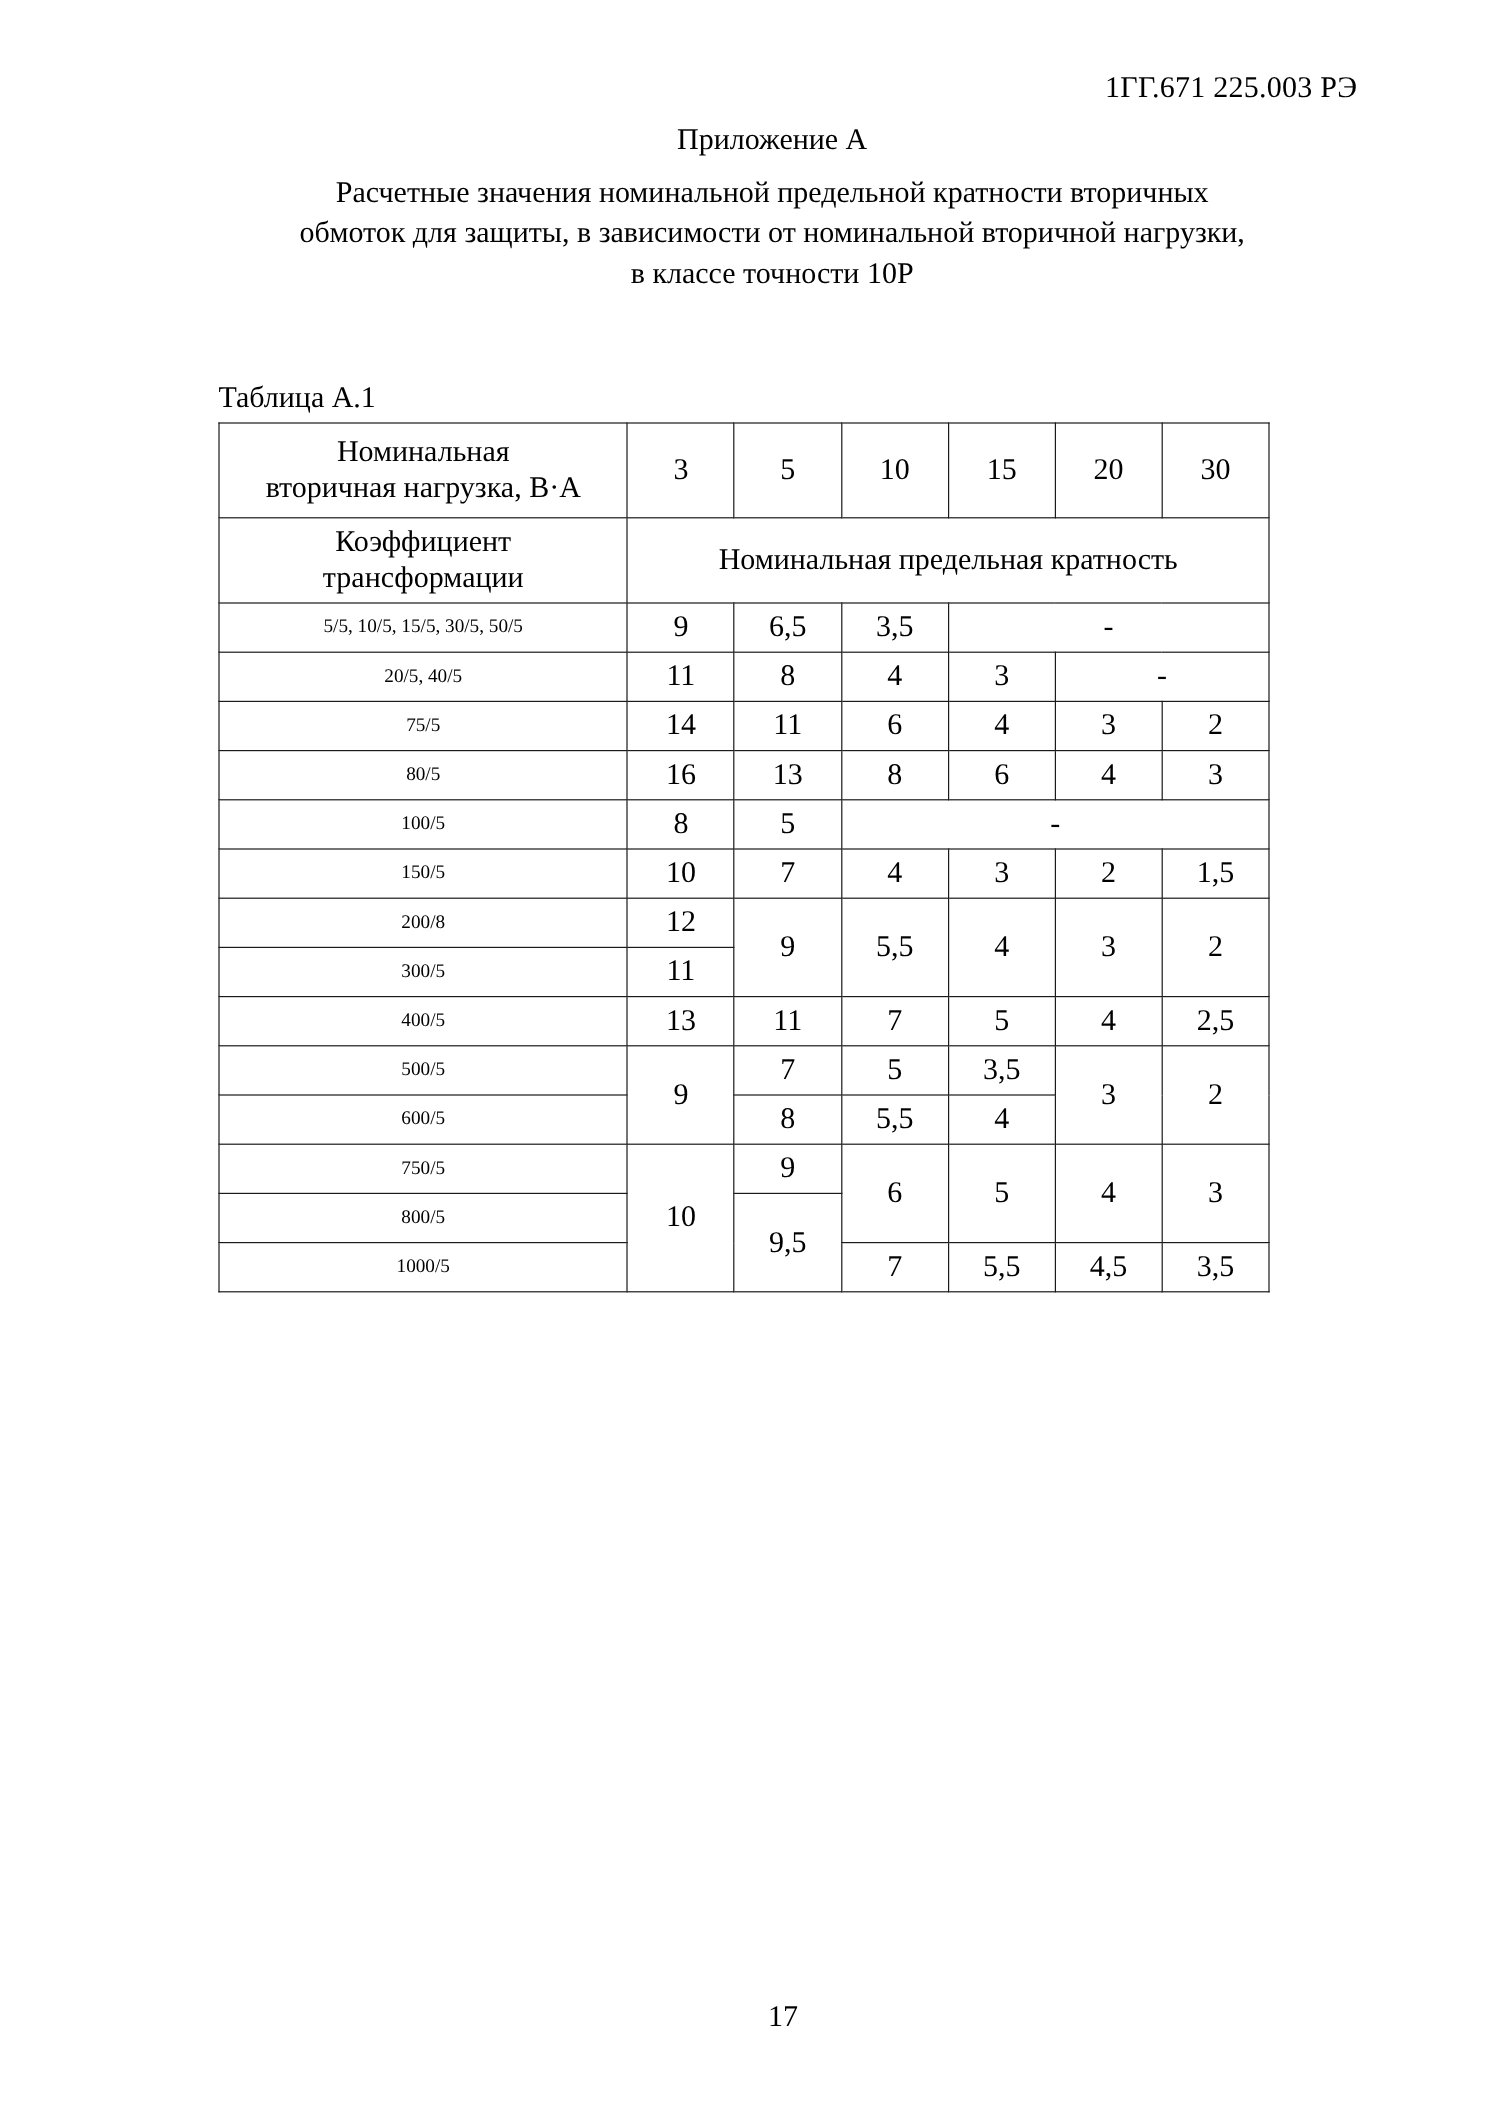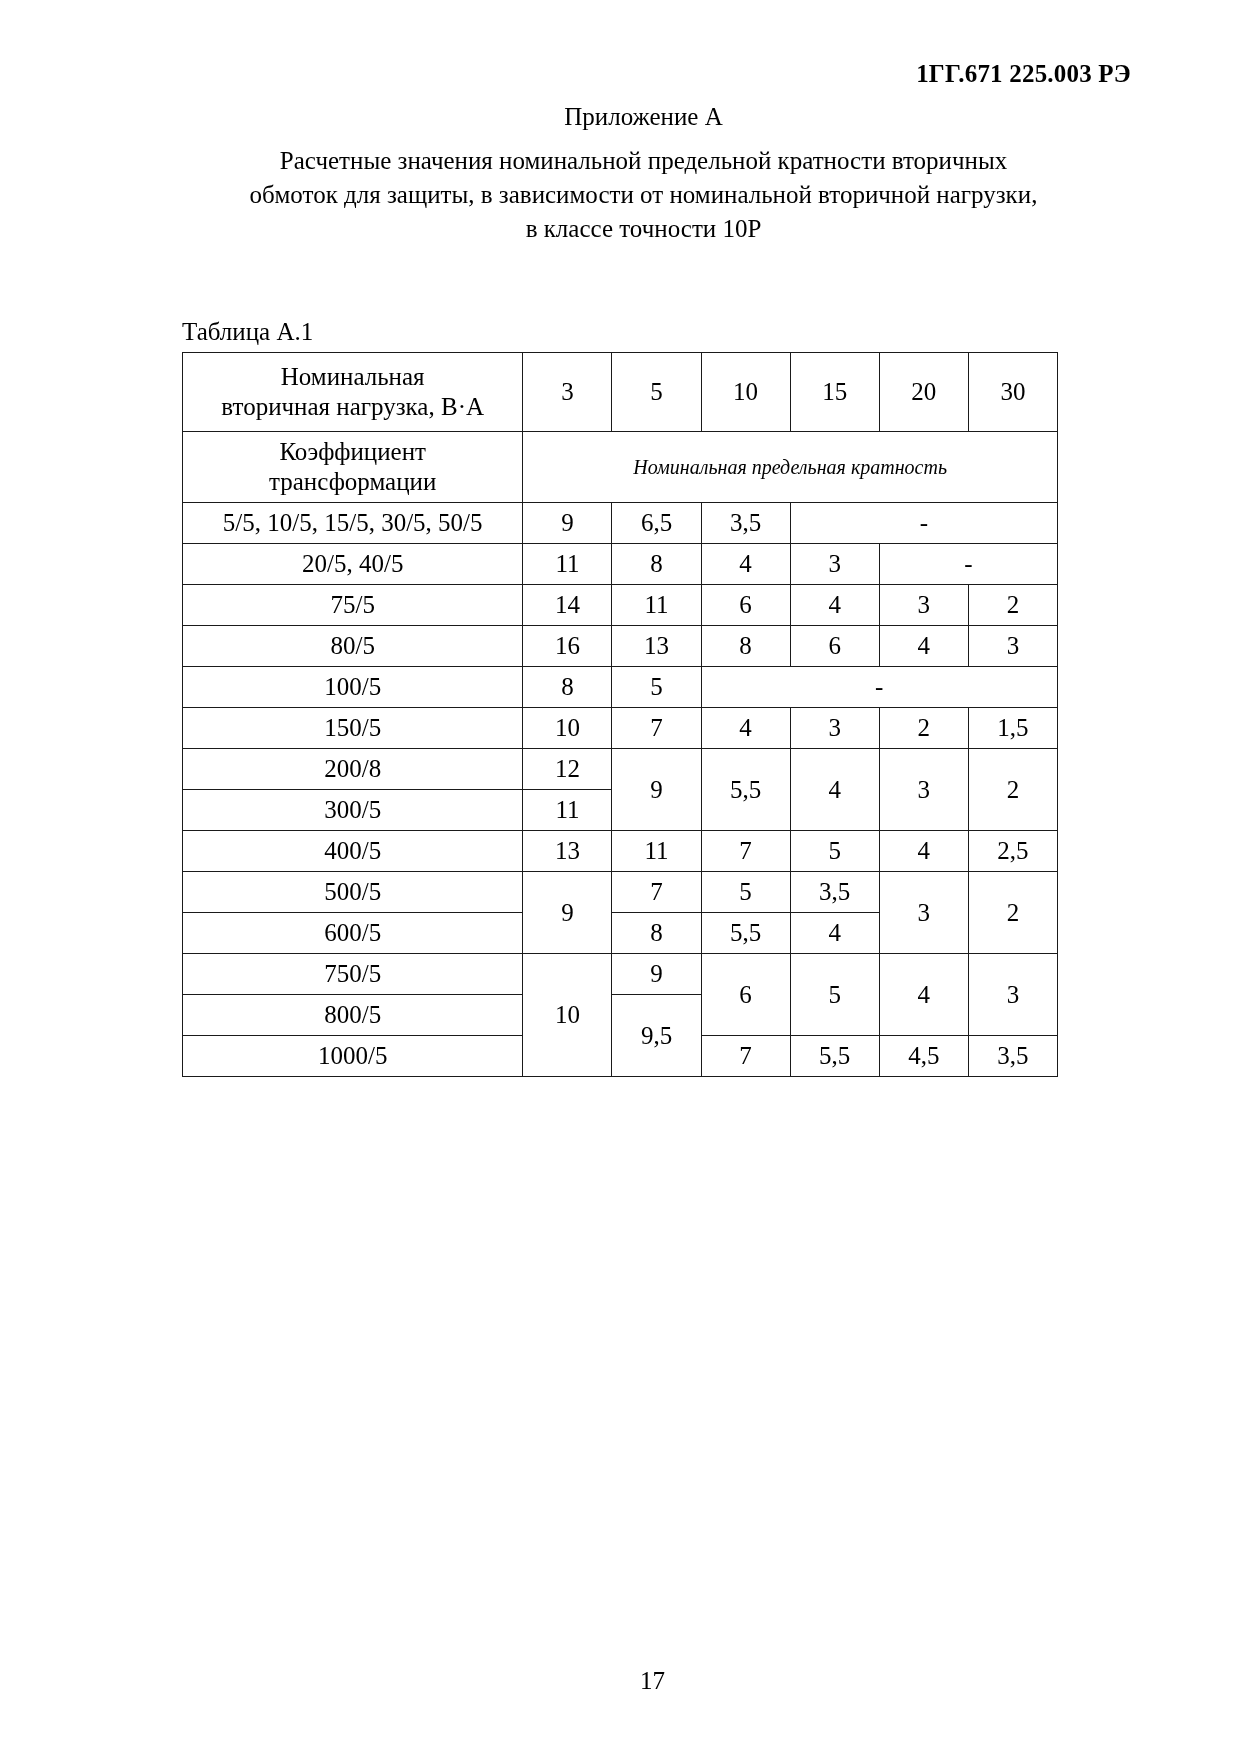--- a/index.html
+++ b/index.html
@@ -21,21 +21,20 @@
     box-sizing: border-box;
     padding: 0;
   }
   .doc-code {
     position: absolute;
     top: 60px;
     right: 110px;
     font-size: 25px;
     letter-spacing: 0.2px;
     white-space: nowrap;
-    font-weight: bold;
   }
   .title-block {
     position: absolute;
     top: 100px;
     left: 0;
     width: 1241px;
     text-align: center;
   }
   .title-line {
     font-size: 25px;
@@ -73,25 +72,24 @@
     border-radius: 17px;
   }
   td.hdr-num {
     font-size: 25px;
   }
   td.hdr-ratio {
     height: 66px;
     font-size: 25px;
   }
   td.hdr-span {
-    font-size: 20px;
-    font-style: italic;
+    font-size: 25px;
   }
   td.rowname {
-    font-size: 25px;
+    font-size: 16px;
     height: 36px;
     margin-left: 40px;
   }
   td.val {
     font-size: 25px;
   }
   .page-number {
     position: absolute;
     bottom: 60px;
     left: 0;

